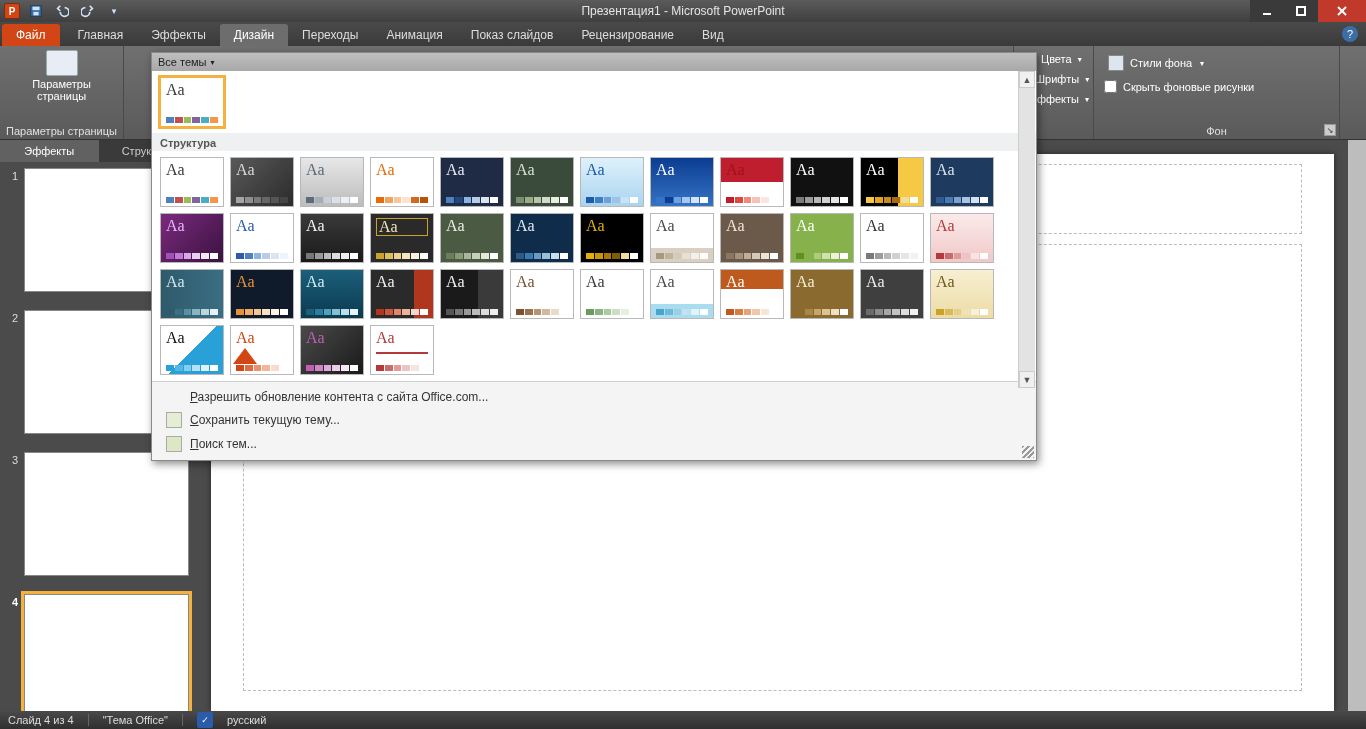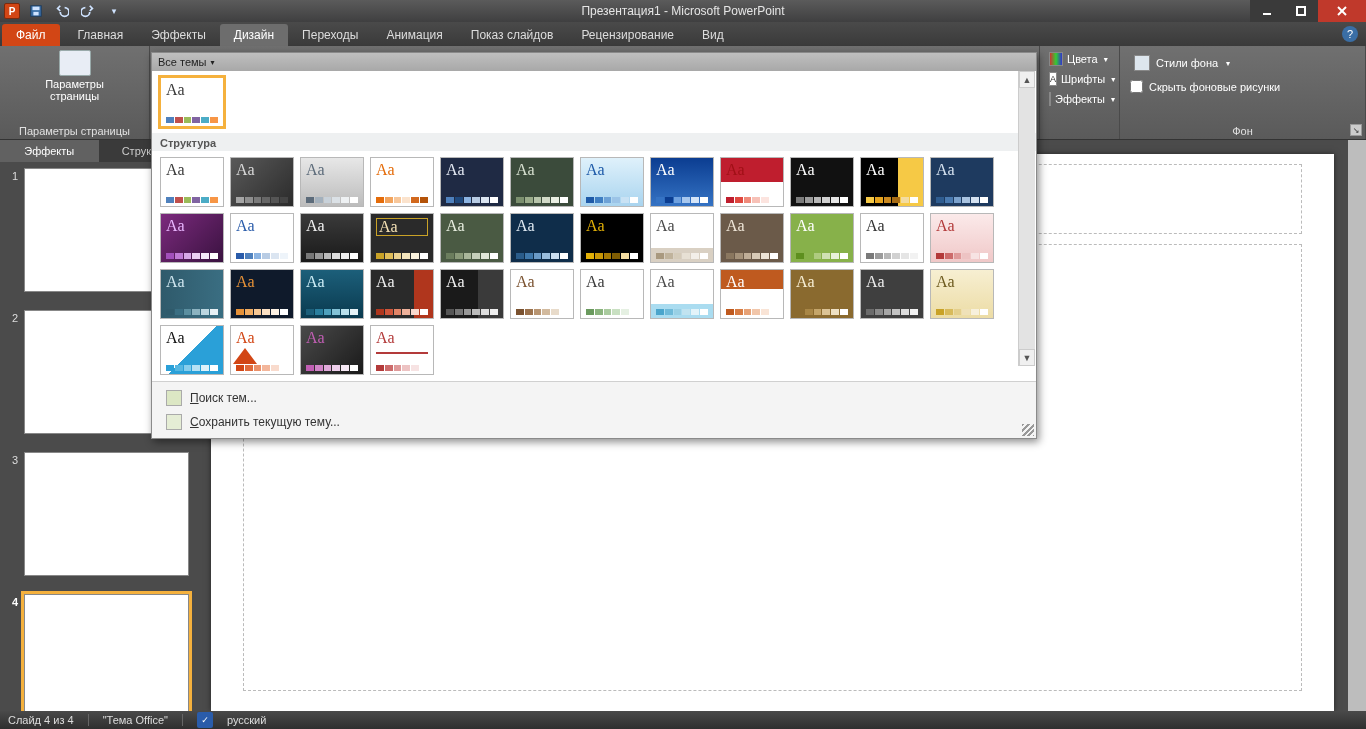--- a/index.html
+++ b/index.html
@@ -23,21 +23,21 @@
 .tabs { height:24px; background:linear-gradient(#4a4a4a,#3a3a3a); display:flex; align-items:flex-end; padding-left:2px; color:#ddd; font-size:12px; position:relative;}
 .tab { padding:4px 14px 4px; cursor:pointer; border-radius:3px 3px 0 0; }
 .tab.file { background:#d24615; color:#fff; margin-right:4px; }
 .tab.active { background:#6d6d6d; color:#fff; }
 .help-q { position:absolute; right:8px; top:4px; width:16px;height:16px;border-radius:50%;background:#3a6ea5;color:#fff;font-size:11px;display:flex;align-items:center;justify-content:center;cursor:pointer; }
 
 
 .ribbon { height:94px; background:linear-gradient(#707070,#5a5a5a); display:flex; border-bottom:1px solid #333; }
 .rgroup { border-right:1px solid #4a4a4a; display:flex; flex-direction:column; position:relative; }
 .rgroup-label { position:absolute; bottom:2px; left:0; right:0; text-align:center; font-size:11px; color:#e0e0e0; }
-.rgroup.page { width:150px; }
+.rgroup.page { width:124px; }
 .page-btns { display:flex; flex:1; }
 .bigbtn { flex:1; display:flex; flex-direction:column; align-items:center; justify-content:flex-start; gap:2px; padding-top:4px; cursor:pointer; font-size:11px; color:#fff; text-align:center; line-height:1.1; }
 .bigbtn .ico { width:32px;height:26px;background:#e8edf5;border:1px solid #9aa;border-radius:2px;position:relative; }
 .bigbtn .ico.orient { width:28px;height:28px; }
 .dd-ar::after { content:"▾"; font-size:8px; margin-left:2px; }
 
 .rgroup.themes { flex:0 0 890px; }
 .rgroup.variants { width:80px; padding:4px 6px 18px; }
 .variants-list { display:flex; flex-direction:column; gap:2px; }
 .var-item { display:flex; align-items:center; gap:4px; font-size:11px; color:#fff; cursor:pointer; padding:2px 3px; border-radius:2px;}
@@ -716,26 +716,30 @@
           <i style="background: rgb(204, 107, 107);"></i>
           <i style="background: rgb(223, 154, 154);"></i>
           <i style="background: rgb(237, 195, 195);"></i>
           <i style="background: rgb(247, 227, 227);"></i>
           <i style="background: rgb(255, 255, 255);"></i>
         </div>
       </div>
     </div>
   <div class="pop-footer">
     <div class="pf-item">
-        <span class="pf-ico"></span>
-        <span class="underline-first">Поиск тем...</span>
+        <span style="width:16px;"></span>
+        <span class="underline-first">Разрешить обновление контента с сайта Office.com...</span>
       </div>
     <div class="pf-item">
         <span class="pf-ico" style="background:#e5edd5;"></span>
         <span class="underline-first">Сохранить текущую тему...</span>
+      </div>
+    <div class="pf-item">
+        <span class="pf-ico"></span>
+        <span class="underline-first">Поиск тем...</span>
       </div>
   </div>
   <div class="pop-scroll">
     <div class="arr">▲</div>
     <div class="track"></div>
     <div class="arr">▼</div>
   </div>
   <div class="pop-resize"></div>
 </div>
 

